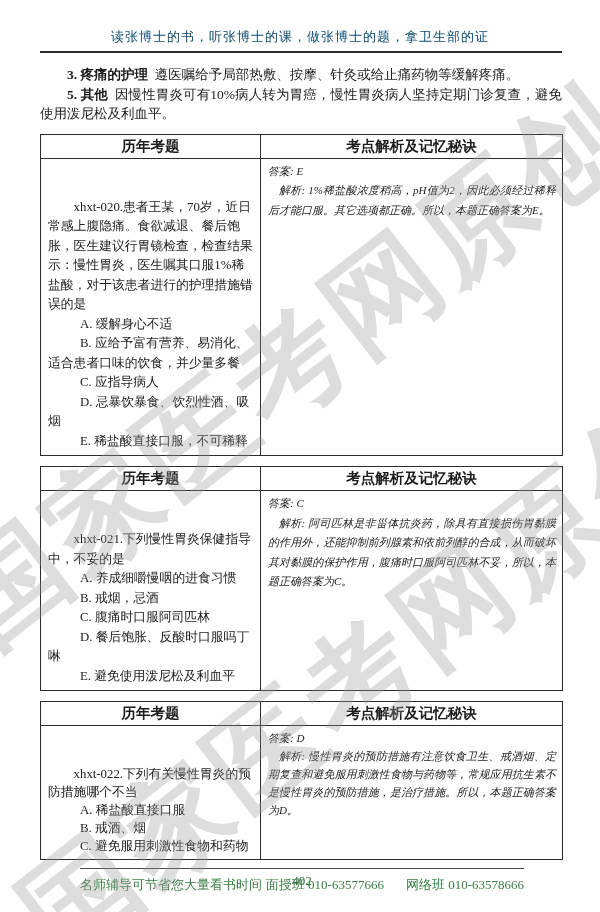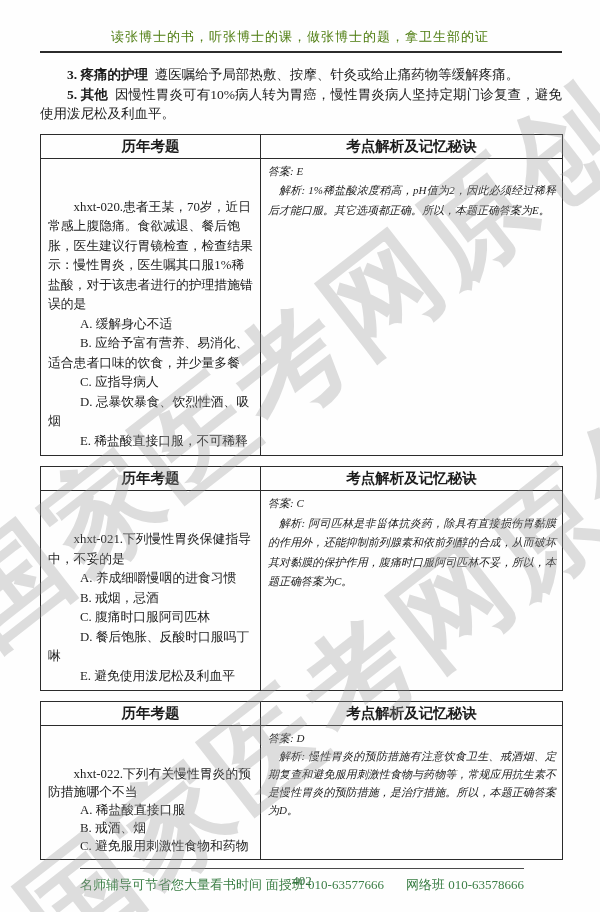--- a/index.html
+++ b/index.html
@@ -28,21 +28,21 @@
     pointer-events:none;
     z-index:4;
   }
   .wm-a{left:-80px;top:560px;}
   .wm-b{left:-10px;top:872px;}
 
   
   .header{padding-top:28px;text-align:center;}
   .header-slogan{
     font-size:13px;
-    color:#4d7c0f;
+    color:#0c4a6e;
     letter-spacing:1px;
   }
   .header-rule{border-bottom:2px solid #2b2b2b;margin:5px 38px 0 40px;}
 
   
   .main{padding:12px 38px 0 40px;position:relative;z-index:2;}
   .para{margin:0;font-size:13.5px;line-height:19.5px;text-align:justify;}
   .ind{text-indent:2em;}
   .num-label{font-weight:bold;}
   .num-label::after{content:"\00a0\00a0";}

